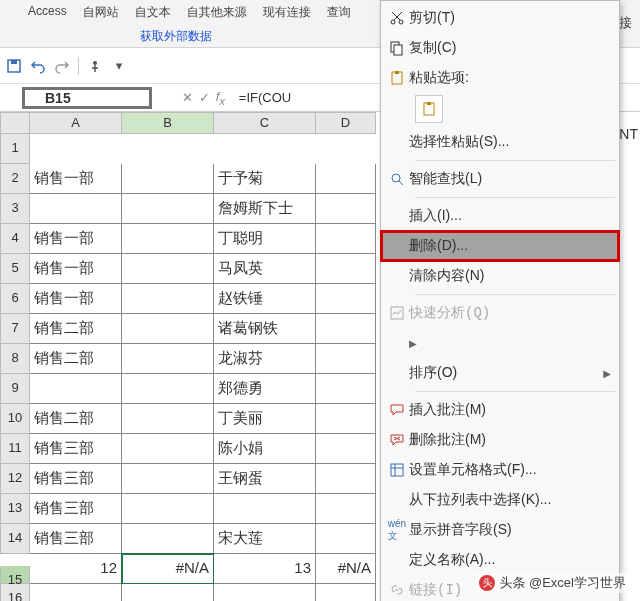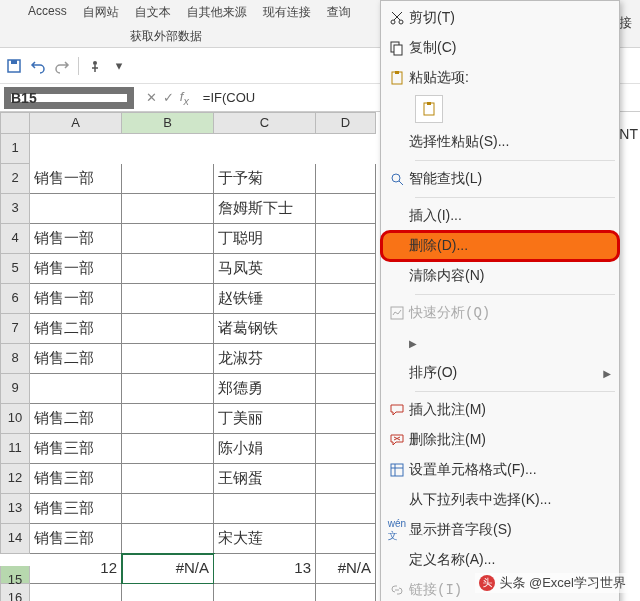--- a/index.html
+++ b/index.html
@@ -1,31 +1,31 @@
 <!DOCTYPE html>
 <html><head>
 <meta charset="utf-8">
 <style>
   * { box-sizing: border-box; margin: 0; padding: 0; }
   body { font-family: "Microsoft YaHei", Arial, sans-serif; font-size: 13px; background: #fff; width: 640px; height: 601px; overflow: hidden; position: relative; color: #333; }
   
   
   .ribbon-top { height: 48px; background: #f3f3f3; border-bottom: 1px solid #d4d4d4; padding: 2px 24px; display: flex; align-items: flex-start; gap: 8px; position: relative; }
   .ribbon-item { display: inline-block; padding: 2px 4px; font-size: 12px; color: #444; }
-  .ribbon-group-label { position: absolute; bottom: 2px; left: 130px; font-size: 12px; color: #404040; }
+  .ribbon-group-label { position: absolute; bottom: 2px; left: 140px; font-size: 12px; color: #1d4ed8; }
   .ribbon-right { position: absolute; right: 8px; top: 14px; font-size: 13px; color: #444; }
   
   
   .qat { height: 36px; background: #fff; display: flex; align-items: center; padding: 0 6px; gap: 8px; border-bottom: 1px solid #e0e0e0; }
   .qat .icon { width: 16px; height: 16px; display: inline-flex; align-items: center; justify-content: center; color: #555; }
   .qat .sep { width: 1px; height: 18px; background: #ccc; }
   
   
   .formula-row { height: 28px; display: flex; align-items: center; border-bottom: 1px solid #ccc; background: #fff; }
-  .name-box { width: 130px; border: 7px solid #737373; height: 22px; margin: 0 4px; padding: 0 0; display: flex; align-items: center; background: #fff; font-weight: bold; font-size: 14px; }
+  .name-box { width: 130px; border: 3px solid #737373; height: 22px; margin: 0 22px; padding: 0 20px; display: flex; align-items: center; background: #fff; font-weight: bold; font-size: 14px; }
   .fx-icons { display: flex; gap: 6px; padding: 0 8px; color: #888; align-items: center; }
   .formula-input { flex: 1; padding: 0 6px; font-size: 13px; color: #333; }
   
   
   .sheet { position: relative; }
   .col-headers { display: flex; height: 22px; }
   .corner { width: 30px; background: #e6e6e6; border: 1px solid #bbb; }
   .col-h { background: #e6e6e6; border: 1px solid #bbb; border-left: none; text-align: center; font-size: 13px; line-height: 20px; color: #333; }
   .col-h.sel { background: #cfe6c9; }
   .wA { width: 92px; } .wB { width: 92px; } .wC { width: 102px; } .wD { width: 60px; }
@@ -35,21 +35,21 @@
   .row-h.active { background: #b7d8ae; margin-top: 12px; }
   .cell { border: 1px solid #888; border-left: none; border-top: none; padding: 0 4px; font-size: 15px; line-height: 28px; background: #fff; overflow: hidden; white-space: nowrap; }
   .cell.header-cell { background: #c5d9f1; text-align: center; font-weight: bold; margin-top: 44px; }
   .cell.num { text-align: right; }
   .active-cell { outline: 2px solid #217346; outline-offset: -1px; }
   
   
   .context-menu { position: absolute; left: 380px; top: 0; width: 240px; background: #f8f8f8; border: 1px solid #bcbcbc; box-shadow: 2px 2px 6px rgba(0,0,0,0.25); z-index: 100; padding: 2px 0; }
   .menu-item { display: flex; align-items: center; height: 30px; padding: 0 8px 0 6px; gap: 2px; font-size: 14px; color: #333; }
   .menu-item.disabled { color: #aaa; font-family: Liberation Mono, monospace; }
-  .menu-item.highlight { outline: 3px solid #d40000; outline-offset: -2px; background: #f97316; border-radius: 9px; }
+  .menu-item.highlight { outline: 3px solid #d40000; outline-offset: -2px; background: #a3a3a3; }
   .menu-icon { width: 20px; height: 20px; display: inline-flex; align-items: center; justify-content: center; color: #3b6fb6; flex-shrink: 0; }
   .menu-icon.gray { color: #888; }
   .menu-label { flex: 1; }
   .menu-arrow { color: #666; font-size: 10px; }
   .menu-sep { height: 1px; background: #ddd; margin: 3px 4px 3px 34px; }
   .paste-opts { display: flex; padding: 2px 0 4px 34px; gap: 6px; }
   .paste-btn { width: 28px; height: 28px; border: 1px solid #ccc; background: #fff; display: flex; align-items: center; justify-content: center; }
   
   
   .watermark { position: absolute; right: 10px; bottom: 8px; font-size: 13px; color: #444; display: flex; align-items: center; gap: 4px; z-index: 200; background: rgba(255,255,255,0.6); padding: 1px 4px; }

